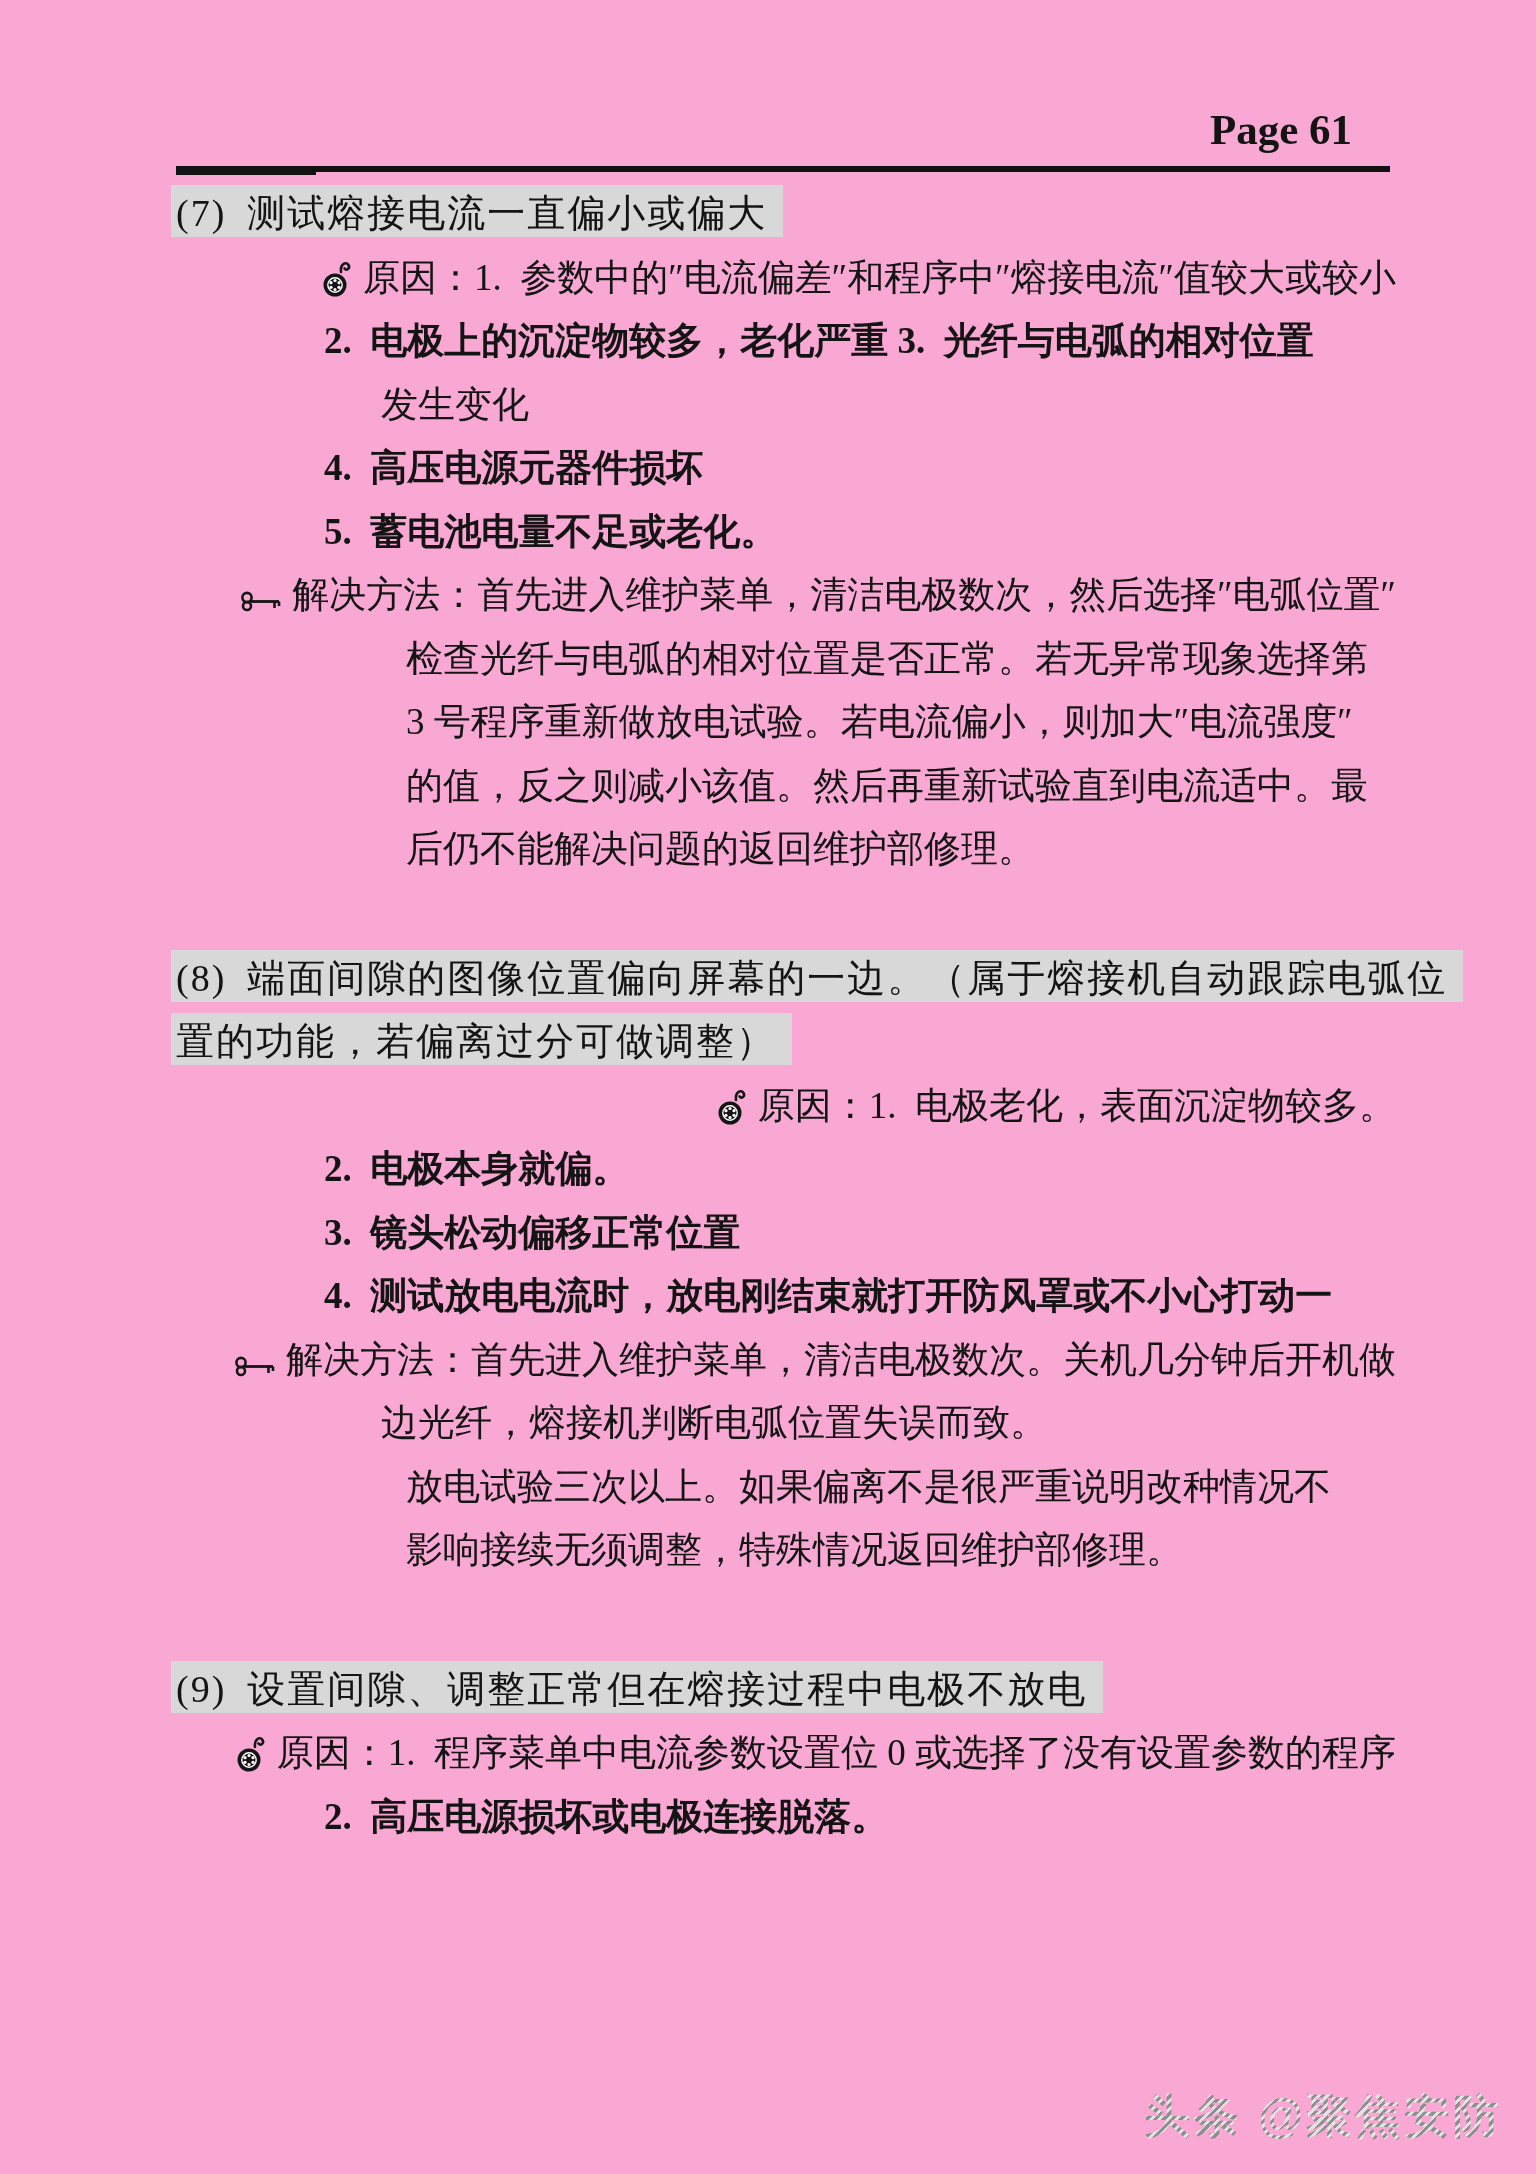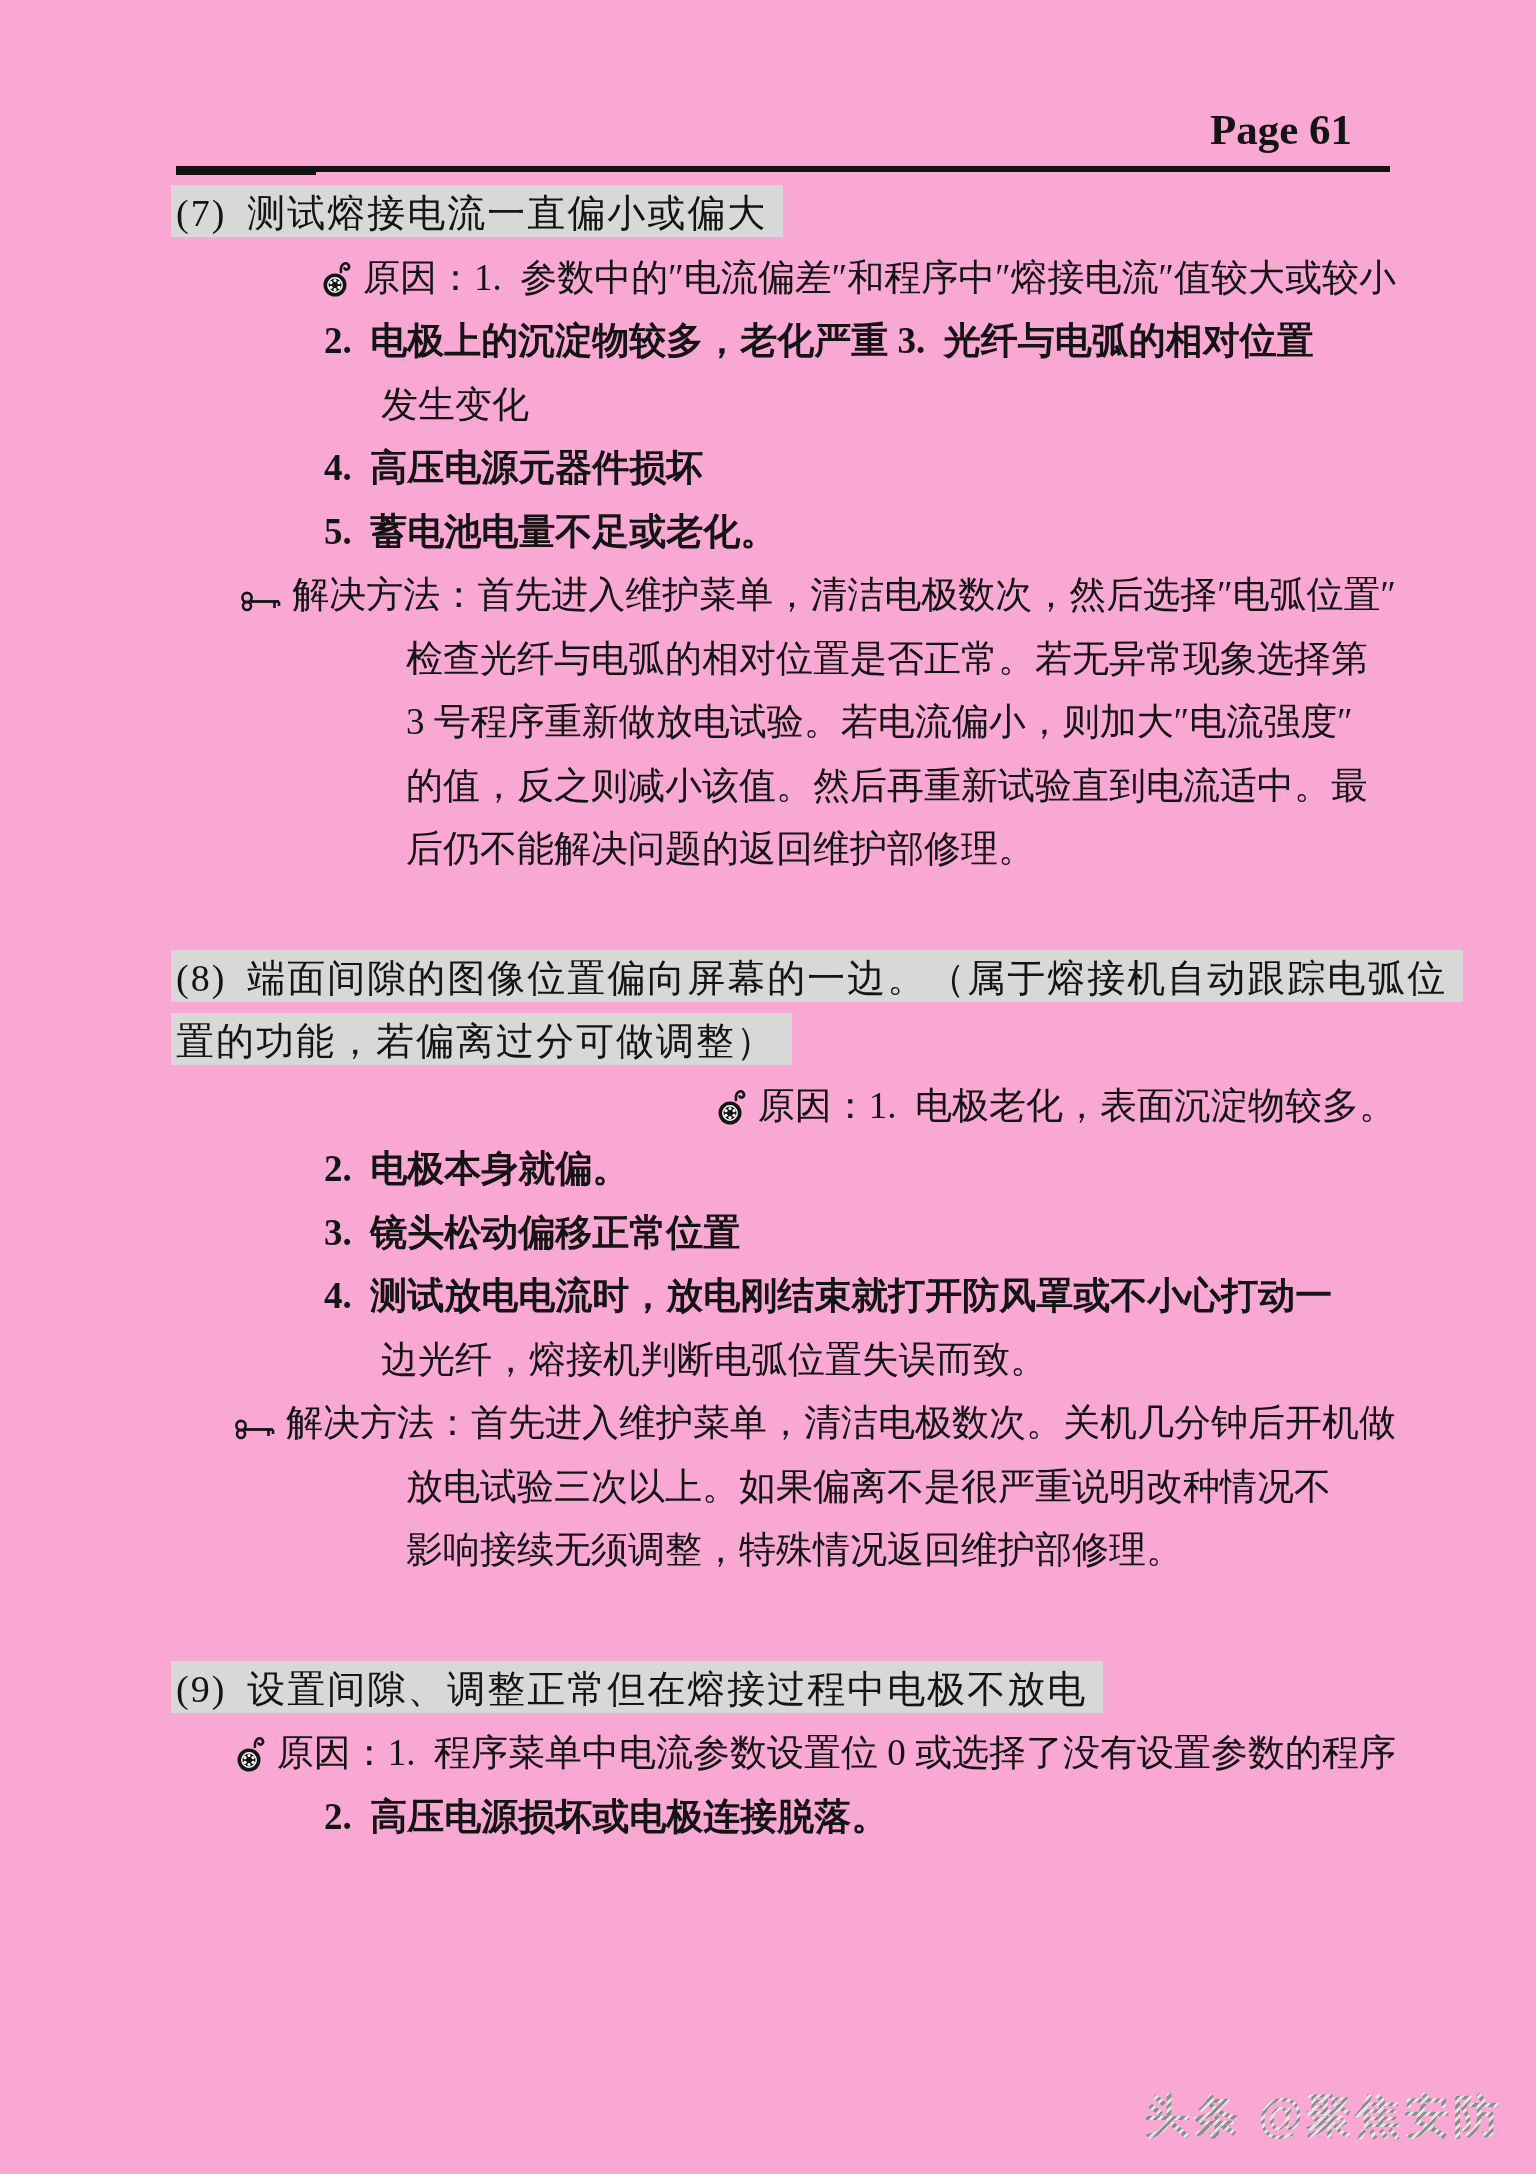--- a/index.html
+++ b/index.html
@@ -111,33 +111,33 @@
             <circle cx="17" cy="28.3" r="1.6" fill="#ffffff"></circle>
             <circle cx="13" cy="30.5" r="1.6" fill="#ffffff"></circle>
             <circle cx="9" cy="28.3" r="1.6" fill="#ffffff"></circle>
             <circle cx="9" cy="23.7" r="1.6" fill="#ffffff"></circle>
           </svg>
         </span><span>原因：</span><span>1. 电极老化，表面沉淀物较多。</span>
       </div>
       <div class="line l-item">2. 电极本身就偏。</div>
       <div class="line l-item">3. 镜头松动偏移正常位置</div>
       <div class="line l-item">4. 测试放电电流时，放电刚结束就打开防风罩或不小心打动一</div>
-      <div class="line l-cont">边光纤，熔接机判断电弧位置失误而致。</div>
-
       <div class="line l-first">
         <span class="icon">
           <svg width="44" height="28" viewBox="0 0 44 28">
             <circle cx="8" cy="9.5" r="4.6" fill="none" stroke="#141414" stroke-width="2.6"></circle>
             <circle cx="8" cy="18" r="4" fill="none" stroke="#141414" stroke-width="2.6"></circle>
             <line x1="12" y1="13.5" x2="40" y2="13.5" stroke="#141414" stroke-width="2.8"></line>
             <line x1="35.5" y1="13.5" x2="35.5" y2="20" stroke="#141414" stroke-width="2.6"></line>
             <line x1="40" y1="13.5" x2="40" y2="18" stroke="#141414" stroke-width="2.6"></line>
           </svg>
         </span><span>解决方法：</span><span>首先进入维护菜单，清洁电极数次。关机几分钟后开机做</span>
       </div>
+
+      <div class="line l-cont">边光纤，熔接机判断电弧位置失误而致。</div>
       <div class="line l-solcont">放电试验三次以上。如果偏离不是很严重说明改种情况不</div>
       <div class="line l-solcont">影响接续无须调整，特殊情况返回维护部修理。</div>
     </section>
 
     <section class="sec-9">
       <div class="hline"><span class="hl">(9) 设置间隙、调整正常但在熔接过程中电极不放电</span></div>
 
       <div class="line l-first">
         <span class="icon">
           <svg width="32" height="40" viewBox="0 0 32 40">

